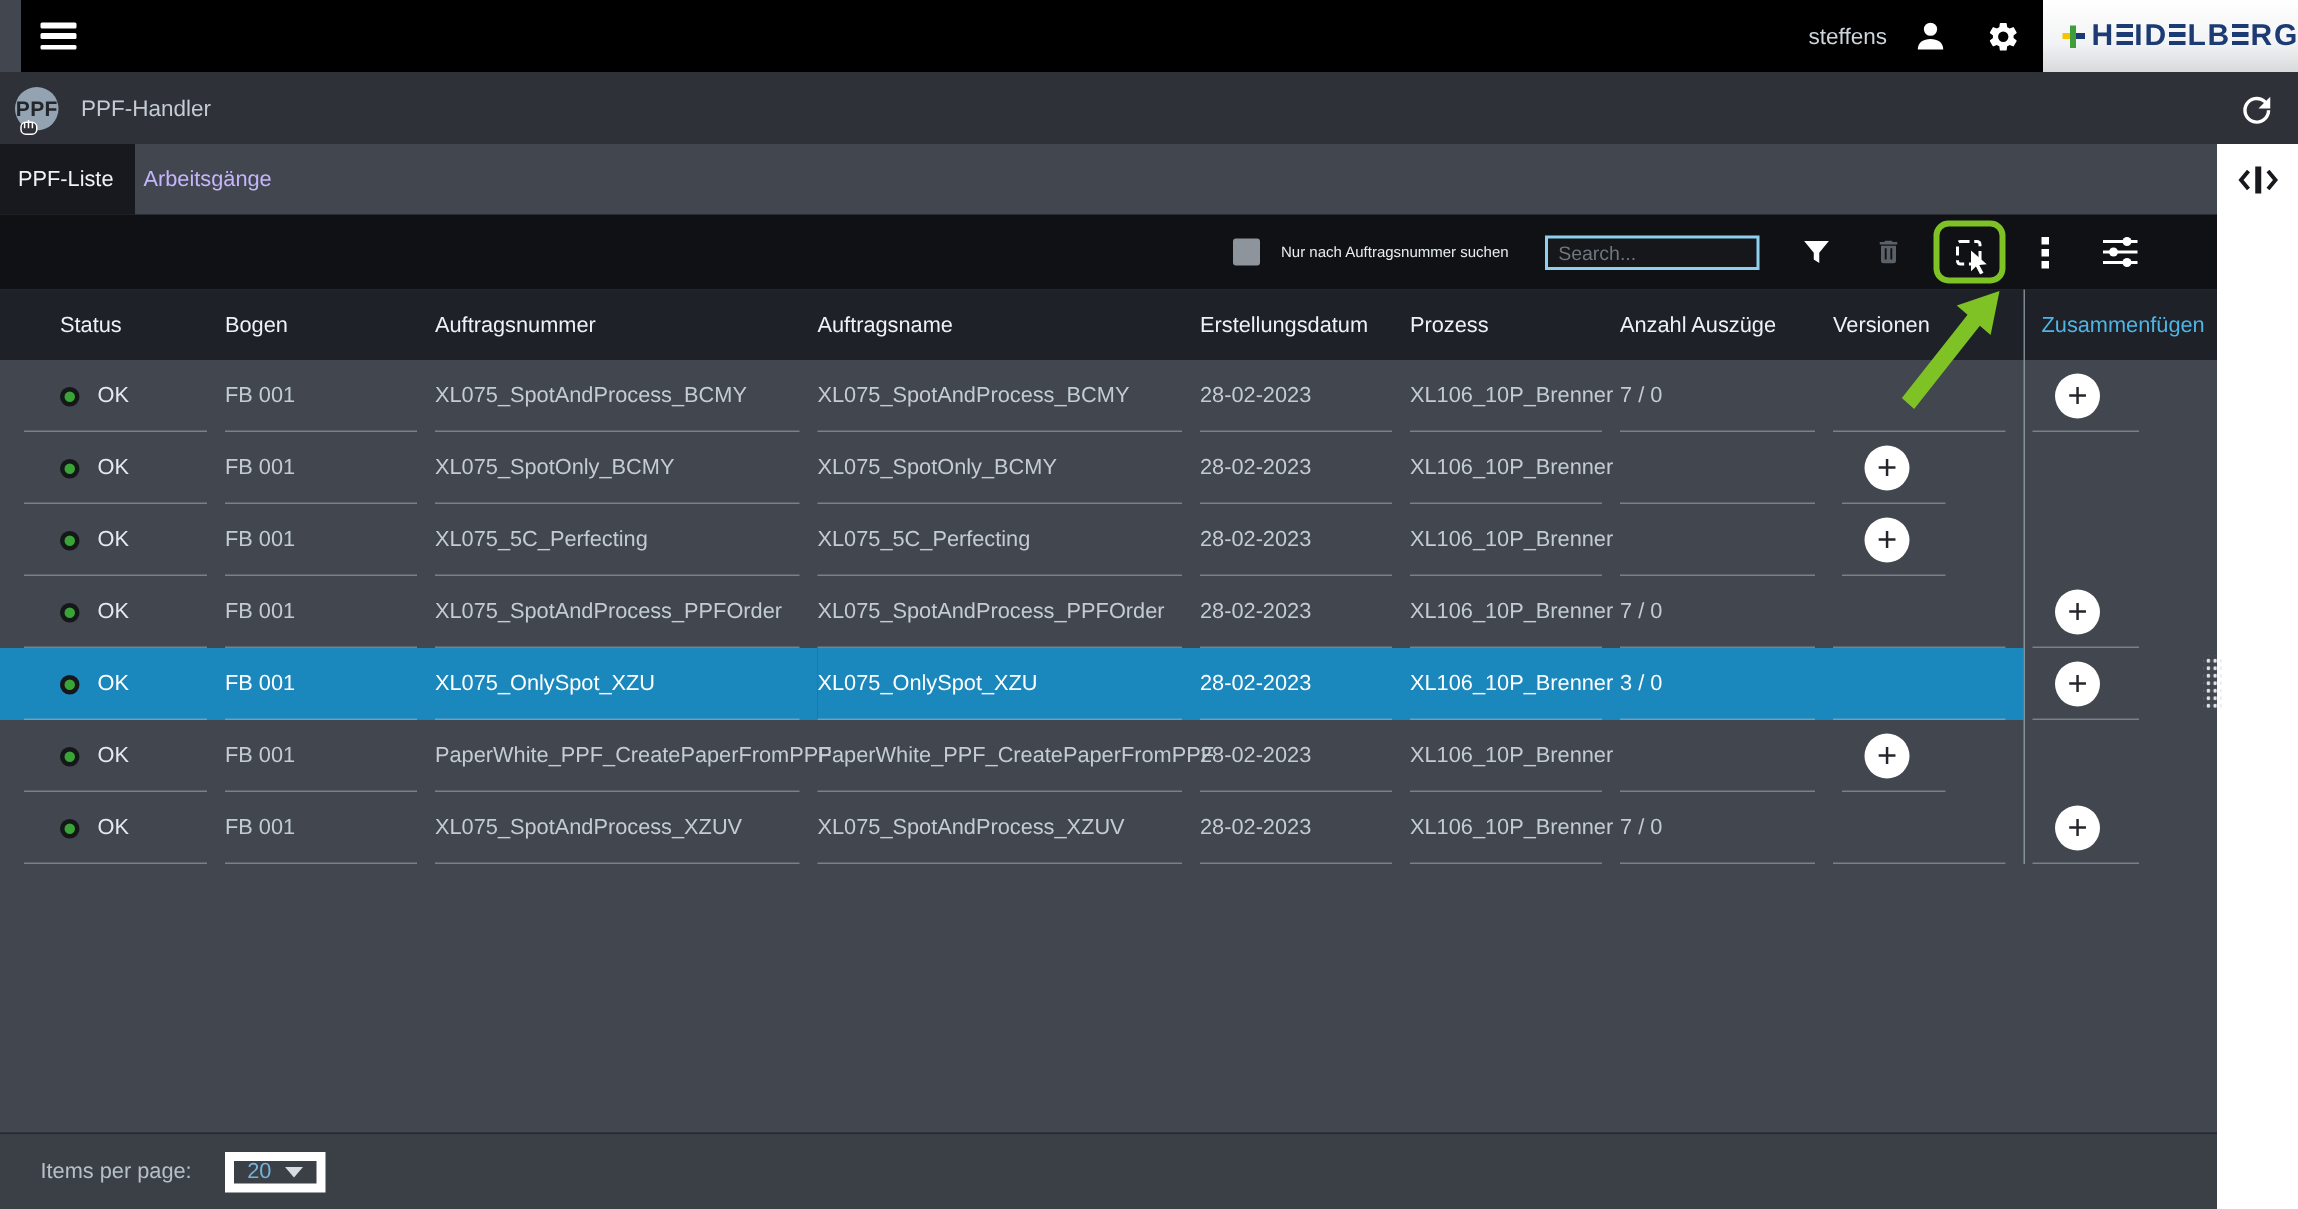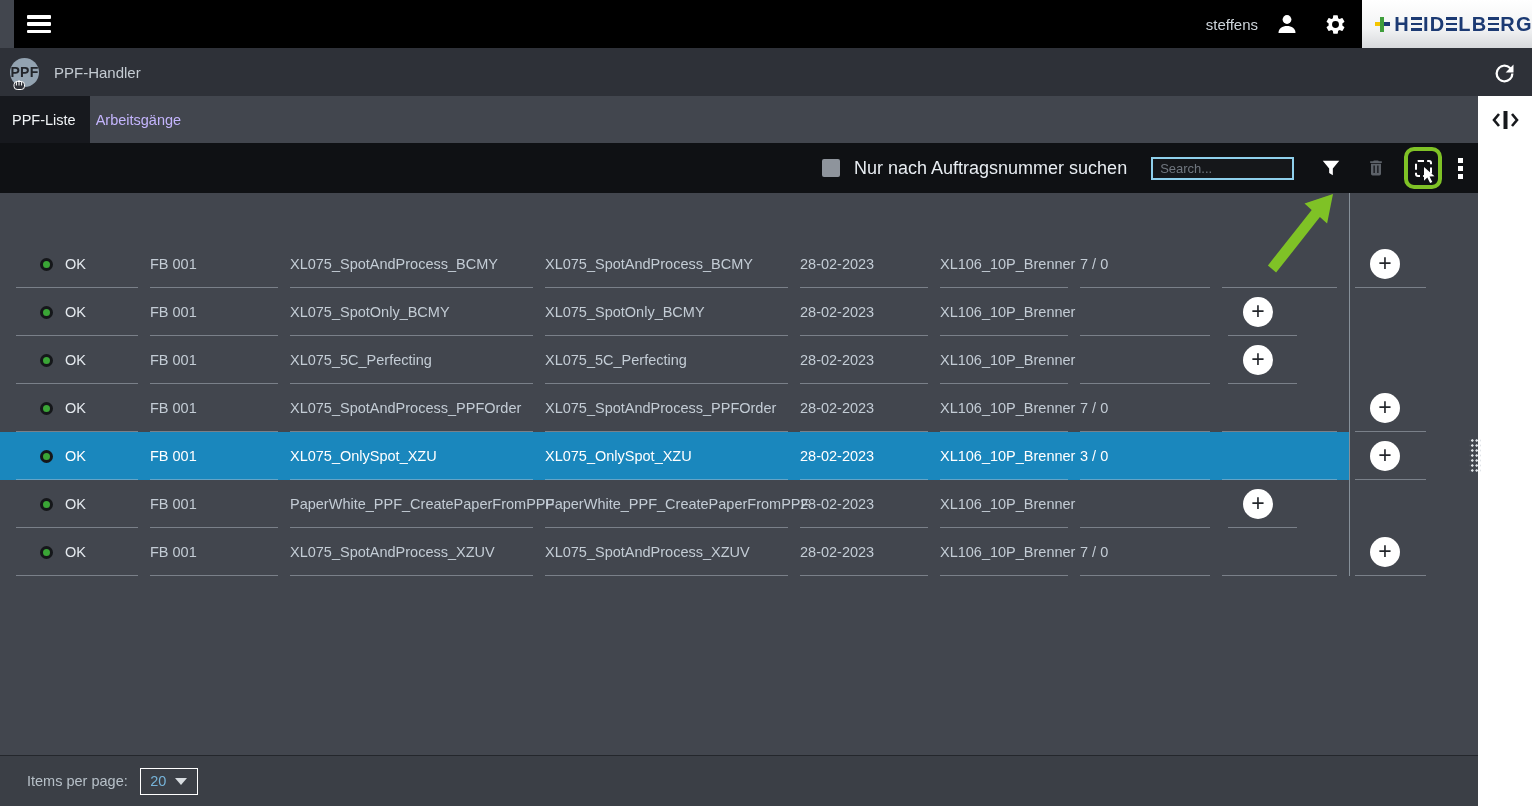--- a/index.html
+++ b/index.html
@@ -43,21 +43,21 @@
   .content { position:absolute; left:0; top:96px; width:1478px; height:710px; }
 
   
   .tabrow { position:absolute; left:0; top:0; width:1478px; height:47px; background:#42464e; display:flex; }
   .tab { height:47px; display:flex; align-items:center; padding:0 6px; font-size:14.5px; color:#c4b5fd; cursor:pointer; }
   .tab.active { background:#17191e; color:#f0f3f6; padding:0 14px 0 12px; }
 
   
   .toolbar { position:absolute; left:0; top:47px; width:1478px; height:50px; background:#0f1114; display:flex; align-items:center; }
   .tb-checkbox { margin-left:822px; width:18px; height:18px; background:#8e949c; border-radius:2px; cursor:pointer; flex:0 0 auto; }
-  .tb-label { margin-left:14px; font-size:18px; color:#e8edf2; white-space:nowrap; }
+  .tb-label { margin-left:14px; font-size:10px; color:#e8edf2; white-space:nowrap; }
   .tb-search { margin-left:24px; width:143px; height:23px; background:#15171a; border:2px solid #8fd0ec; color:#cfd6dc; font-size:13px; padding:0 7px; font-family:"Liberation Sans",sans-serif; outline:none; }
   .tb-search::placeholder { color:#6f767e; }
   .tb-icon { background:none; border:none; cursor:pointer; display:flex; align-items:center; justify-content:center; }
   .funnel-btn { margin-left:26px; width:24px; height:24px; }
   .trash-btn { margin-left:24px; width:24px; height:24px; }
   .select-wrap { margin-left:18px; width:48px; height:42px; border:4px solid #7fc226; border-radius:10px; display:flex; align-items:center; justify-content:center; position:relative; }
   .select-btn { width:30px; height:30px; position:relative; }
   .dashed-sq { width:17px; height:17px; border:2px dashed #fff; border-radius:3px; }
   .select-btn svg { position:absolute; right:1px; bottom:0; }
   .kebab-btn { margin-left:16px; width:22px; height:24px; flex-direction:column; gap:3px; }
@@ -84,21 +84,21 @@
   .c-merge { padding-left:21px; }
   .plus-btn { width:30px; height:30px; border-radius:50%; background:#fff; border:none; cursor:pointer; display:flex; align-items:center; justify-content:center; }
   .plus-btn span { font-size:23px; line-height:1; color:#23262b; font-weight:normal; margin-top:-2px; }
 
   
   .v-divider { position:absolute; left:1349px; top:97px; width:1px; height:383px; background:#97a2ac; opacity:0.8; }
 
   
   .footer { position:absolute; left:0; top:659px; width:1478px; height:51px; background:#3b3f46; border-top:1px solid #24272c; display:flex; align-items:center; }
   .ipp-label { margin-left:27px; font-size:14.5px; color:#b7c0c8; }
-  .ipp-select { margin-left:12px; height:27px; min-width:58px; border:1px solid #ffffff; display:flex; align-items:center; justify-content:center; gap:9px; padding:0 9px; cursor:pointer; background:transparent; }
+  .ipp-select { margin-left:22px; height:27px; min-width:58px; border:6px solid #ffffff; display:flex; align-items:center; justify-content:center; gap:9px; padding:0 9px; cursor:pointer; background:transparent; }
   .ipp-select .val { font-size:14.5px; color:#76b3d9; }
   .ipp-select .caret { width:0; height:0; border-left:6px solid transparent; border-right:6px solid transparent; border-top:7px solid #d7dce0; }
   .pager { margin-left:auto; display:flex; align-items:center; margin-right:48px; }
   .range-text { font-size:14.5px; color:#b7c0c8; margin-right:36px; }
   .pg-btn { width:48px; height:30px; background:none; border:none; cursor:pointer; display:flex; align-items:center; justify-content:center; }
 
   
   .sidebar { position:absolute; left:1478px; top:96px; width:54px; height:710px; background:#ffffff; }
   .panel-toggle { position:absolute; left:14px; top:13px; width:27px; height:22px; background:none; border:none; cursor:pointer; display:flex; align-items:center; justify-content:center; }
 
@@ -218,20 +218,33 @@
             </g>
             <g fill="#fff">
               <circle cx="17" cy="4" r="3"></circle>
               <circle cx="8" cy="11" r="3"></circle>
               <circle cx="17" cy="18" r="3"></circle>
             </g>
           </svg>
       </button>
     </div>
 
+    <div class="thead">
+      <div class="grid-row">
+        <div class="hcell h-status">Status</div>
+        <div class="hcell">Bogen</div>
+        <div class="hcell">Auftragsnummer</div>
+        <div class="hcell">Auftragsname</div>
+        <div class="hcell">Erstellungsdatum</div>
+        <div class="hcell">Prozess</div>
+        <div class="hcell">Anzahl Auszüge</div>
+        <div class="hcell">Versionen</div>
+        <div class="hcell h-merge">Zusammenfügen</div>
+      </div>
+    </div>
 
     <div class="tbody">
         <div class="trow grid-row">
     <div class="cell c-status">
             <span class="dot"></span>
             <span>OK</span>
           </div>
     <div class="cell">FB 001</div>
     <div class="cell">XL075_SpotAndProcess_BCMY</div>
     <div class="cell">XL075_SpotAndProcess_BCMY</div>

